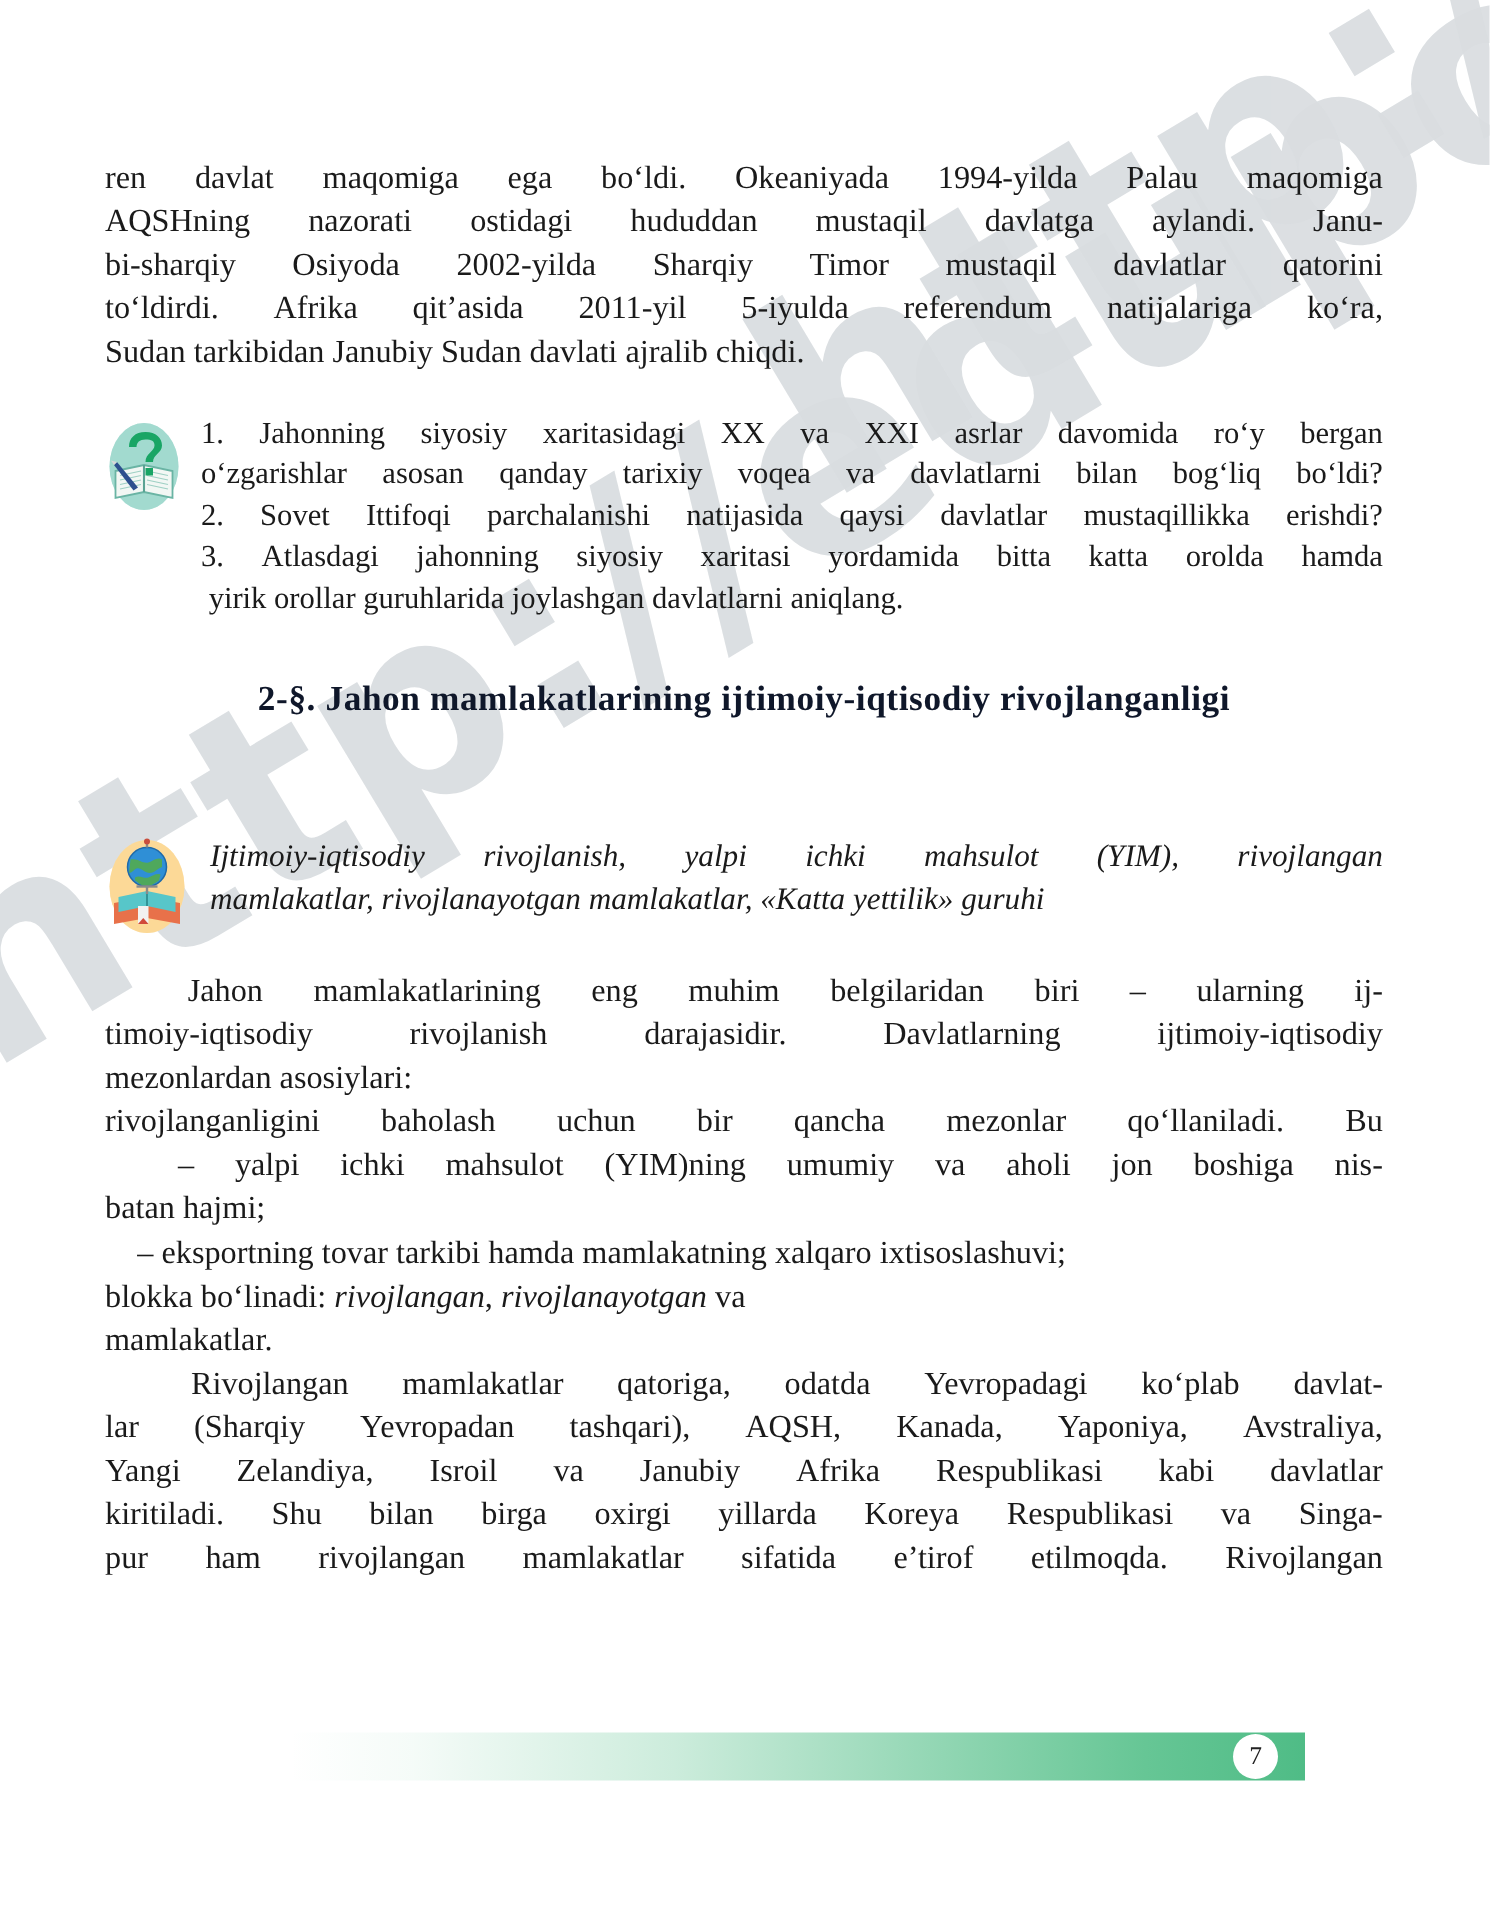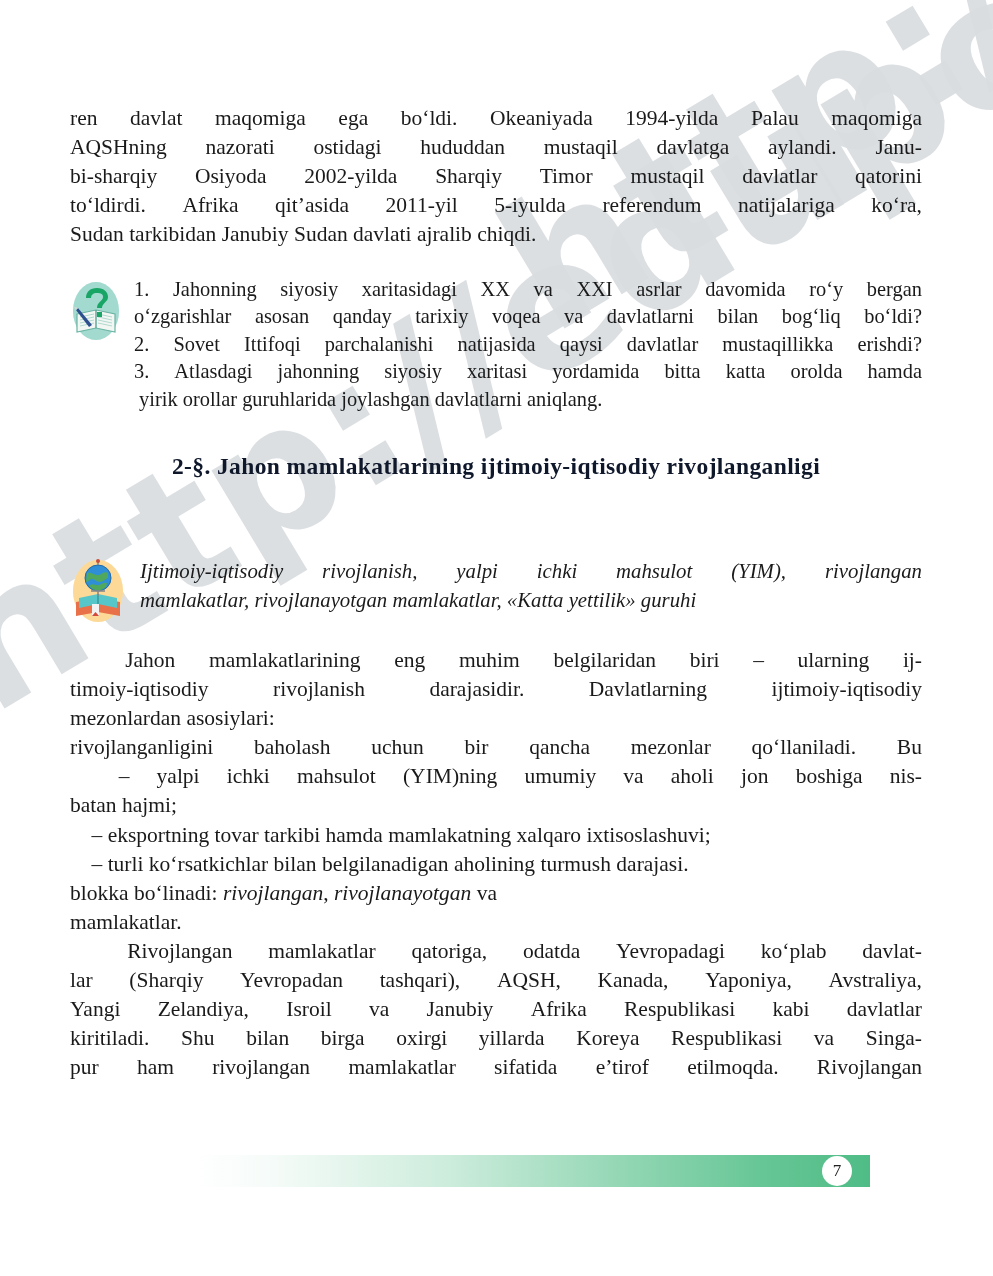--- a/index.html
+++ b/index.html
@@ -267,21 +267,20 @@
       <div class="ln just"><span class="sp">    </span><span>Jahon</span><span>mamlakatlarining</span><span>eng</span><span>muhim</span><span>belgilaridan</span><span>biri</span><span>–</span><span>ularning</span><span>ij-</span></div>
       <div class="ln just"><span>timoiy-iqtisodiy</span><span>rivojlanish</span><span>darajasidir.</span><span>Davlatlarning</span><span>ijtimoiy-iqtisodiy</span></div>
       <div class="ln left"><span>mezonlardan asosiylari:</span></div>
       <div class="ln just"><span>rivojlanganligini</span><span>baholash</span><span>uchun</span><span>bir</span><span>qancha</span><span>mezonlar</span><span>qo‘llaniladi.</span><span>Bu</span></div>
     </div>
 
     <div class="linepar">
       <div class="ln just"><span class="sp">    </span><span>–</span><span>yalpi</span><span>ichki</span><span>mahsulot</span><span>(YIM)ning</span><span>umumiy</span><span>va</span><span>aholi</span><span>jon</span><span>boshiga</span><span>nis-</span></div>
       <div class="ln left"><span>batan hajmi;</span></div>
       <div class="ln left"><span>    – eksportning tovar tarkibi hamda mamlakatning xalqaro ixtisoslashuvi;</span></div>
-      <div class="ln left"><span>    – turli ko‘rsatkichlar bilan belgilanadigan aholining turmush darajasi.</span></div>
     </div>
 
     <div class="linepar">
       <div class="ln left"><span>blokka bo‘linadi: </span><span class="ital">rivojlangan</span><span>, </span><span class="ital">rivojlanayotgan</span><span> va </span></div>
       <div class="ln left"><span>mamlakatlar.</span></div>
     </div>
 
     <div class="linepar">
       <div class="ln just"><span class="sp">    </span><span>Rivojlangan</span><span>mamlakatlar</span><span>qatoriga,</span><span>odatda</span><span>Yevropadagi</span><span>ko‘plab</span><span>davlat-</span></div>
       <div class="ln just"><span>lar</span><span>(Sharqiy</span><span>Yevropadan</span><span>tashqari),</span><span>AQSH,</span><span>Kanada,</span><span>Yaponiya,</span><span>Avstraliya,</span></div>

